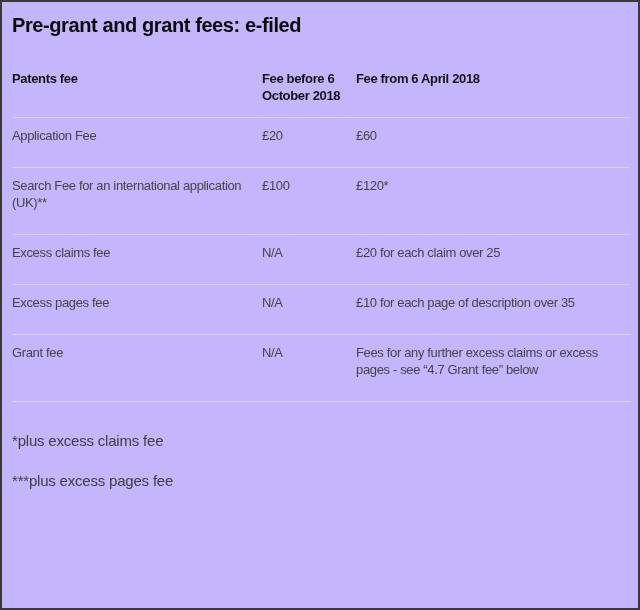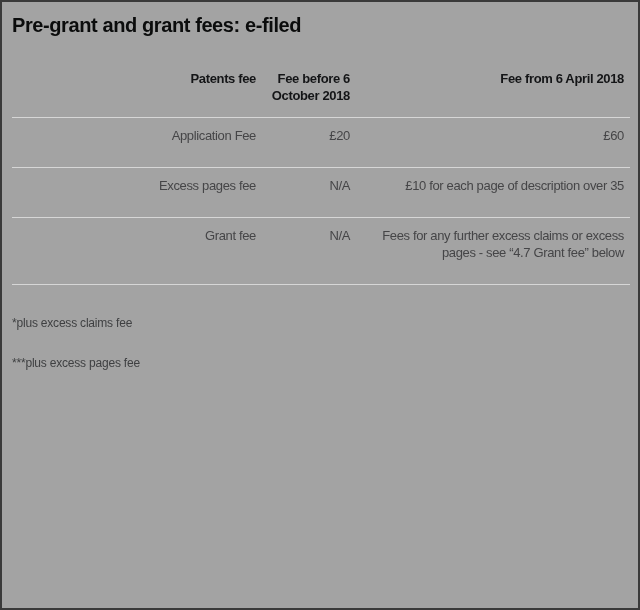--- a/index.html
+++ b/index.html
@@ -5,21 +5,21 @@
   * { margin: 0; padding: 0; box-sizing: border-box; }
   html, body { background: #ffffff; }
   body {
     font-family: "Liberation Sans", "DejaVu Sans", sans-serif;
     color: #0b0c0c;
   }
   .frame {
     width: 640px;
     height: 610px;
     border: 2px solid #3a3a3a;
-    background: #a3a3a3;
+    background: #c4b5fd;
     padding: 8px 10px 0 8px;
     overflow: hidden;
   }
   .page-title {
     font-size: 20px;
     font-weight: bold;
     letter-spacing: -0.4px;
     line-height: 26px;
     color: #0b0c0c;
     margin: 2px 0 24px 2px;
@@ -27,41 +27,41 @@
   table.fees-table {
     width: 618px;
     border-collapse: collapse;
     table-layout: fixed;
     margin-left: 2px;
   }
   col.c1 { width: 250px; }
   col.c2 { width: 94px; }
   col.c3 { width: 274px; }
   th, td {
-    text-align: right;
+    text-align: left;
     vertical-align: top;
     border-bottom: 1px solid #d6d6d6;
     white-space: pre-line;
     font-size: 13px;
     letter-spacing: -0.35px;
     line-height: 17px;
   }
   th {
     font-weight: bold;
     color: #141517;
     padding: 8px 6px 13px 0;
   }
   td {
     font-weight: normal;
     color: #454547;
     padding: 9px 6px 23px 0;
   }
   .footnotes { margin: 26px 0 0 2px; }
   .footnote {
-    font-size: 12px;
+    font-size: 15px;
     letter-spacing: -0.2px;
     line-height: 25px;
     color: #3f4042;
     margin: 0 0 15px 0;
     white-space: pre-line;
   }
 </style>
 </head>
 <body>
 
@@ -83,20 +83,30 @@
         <th>Fee from 6 April 2018</th>
       </tr>
     </thead>
     <tbody>
       <tr>
         <td>Application Fee</td>
         <td>£20</td>
         <td>£60</td>
       </tr>
       <tr>
+        <td>Search Fee for an international application (UK)**</td>
+        <td>£100</td>
+        <td>£120*</td>
+      </tr>
+      <tr>
+        <td>Excess claims fee</td>
+        <td>N/A</td>
+        <td>£20 for each claim over 25</td>
+      </tr>
+      <tr>
         <td>Excess pages fee</td>
         <td>N/A</td>
         <td>£10 for each page of description over 35</td>
       </tr>
       <tr>
         <td>Grant fee</td>
         <td>N/A</td>
         <td>Fees for any further excess claims or excess pages - see “4.7 Grant fee” below</td>
       </tr>
     </tbody>

